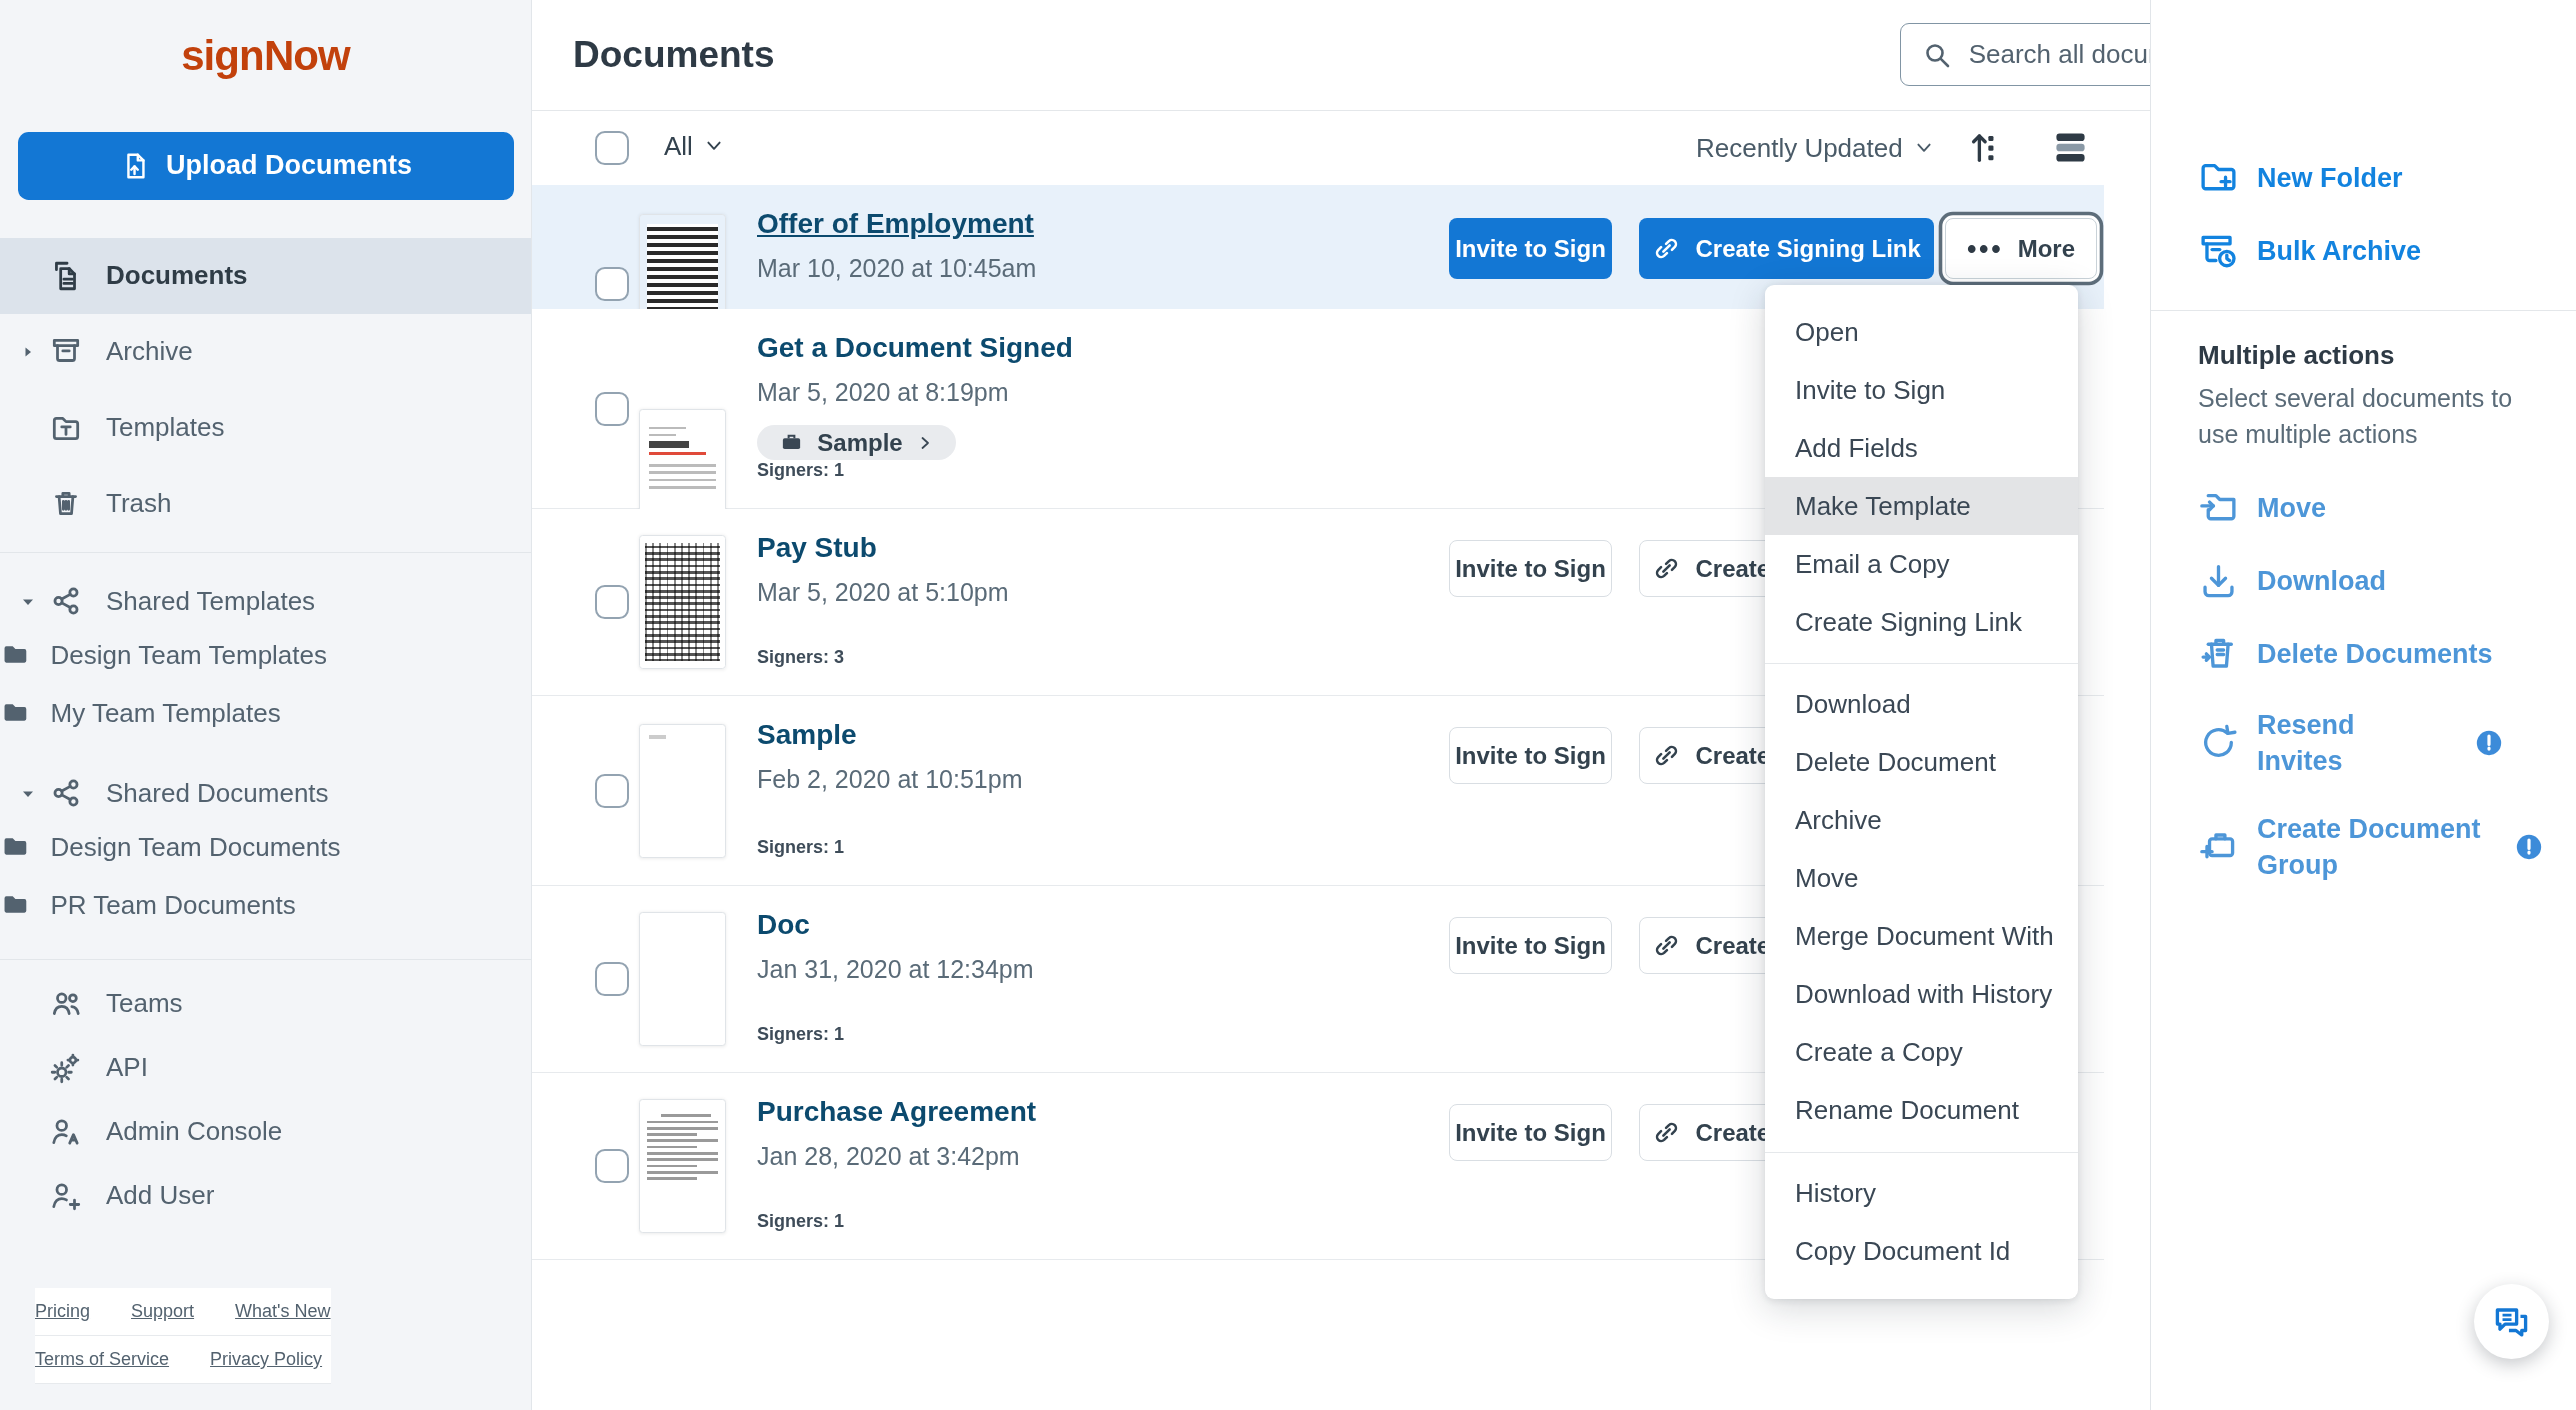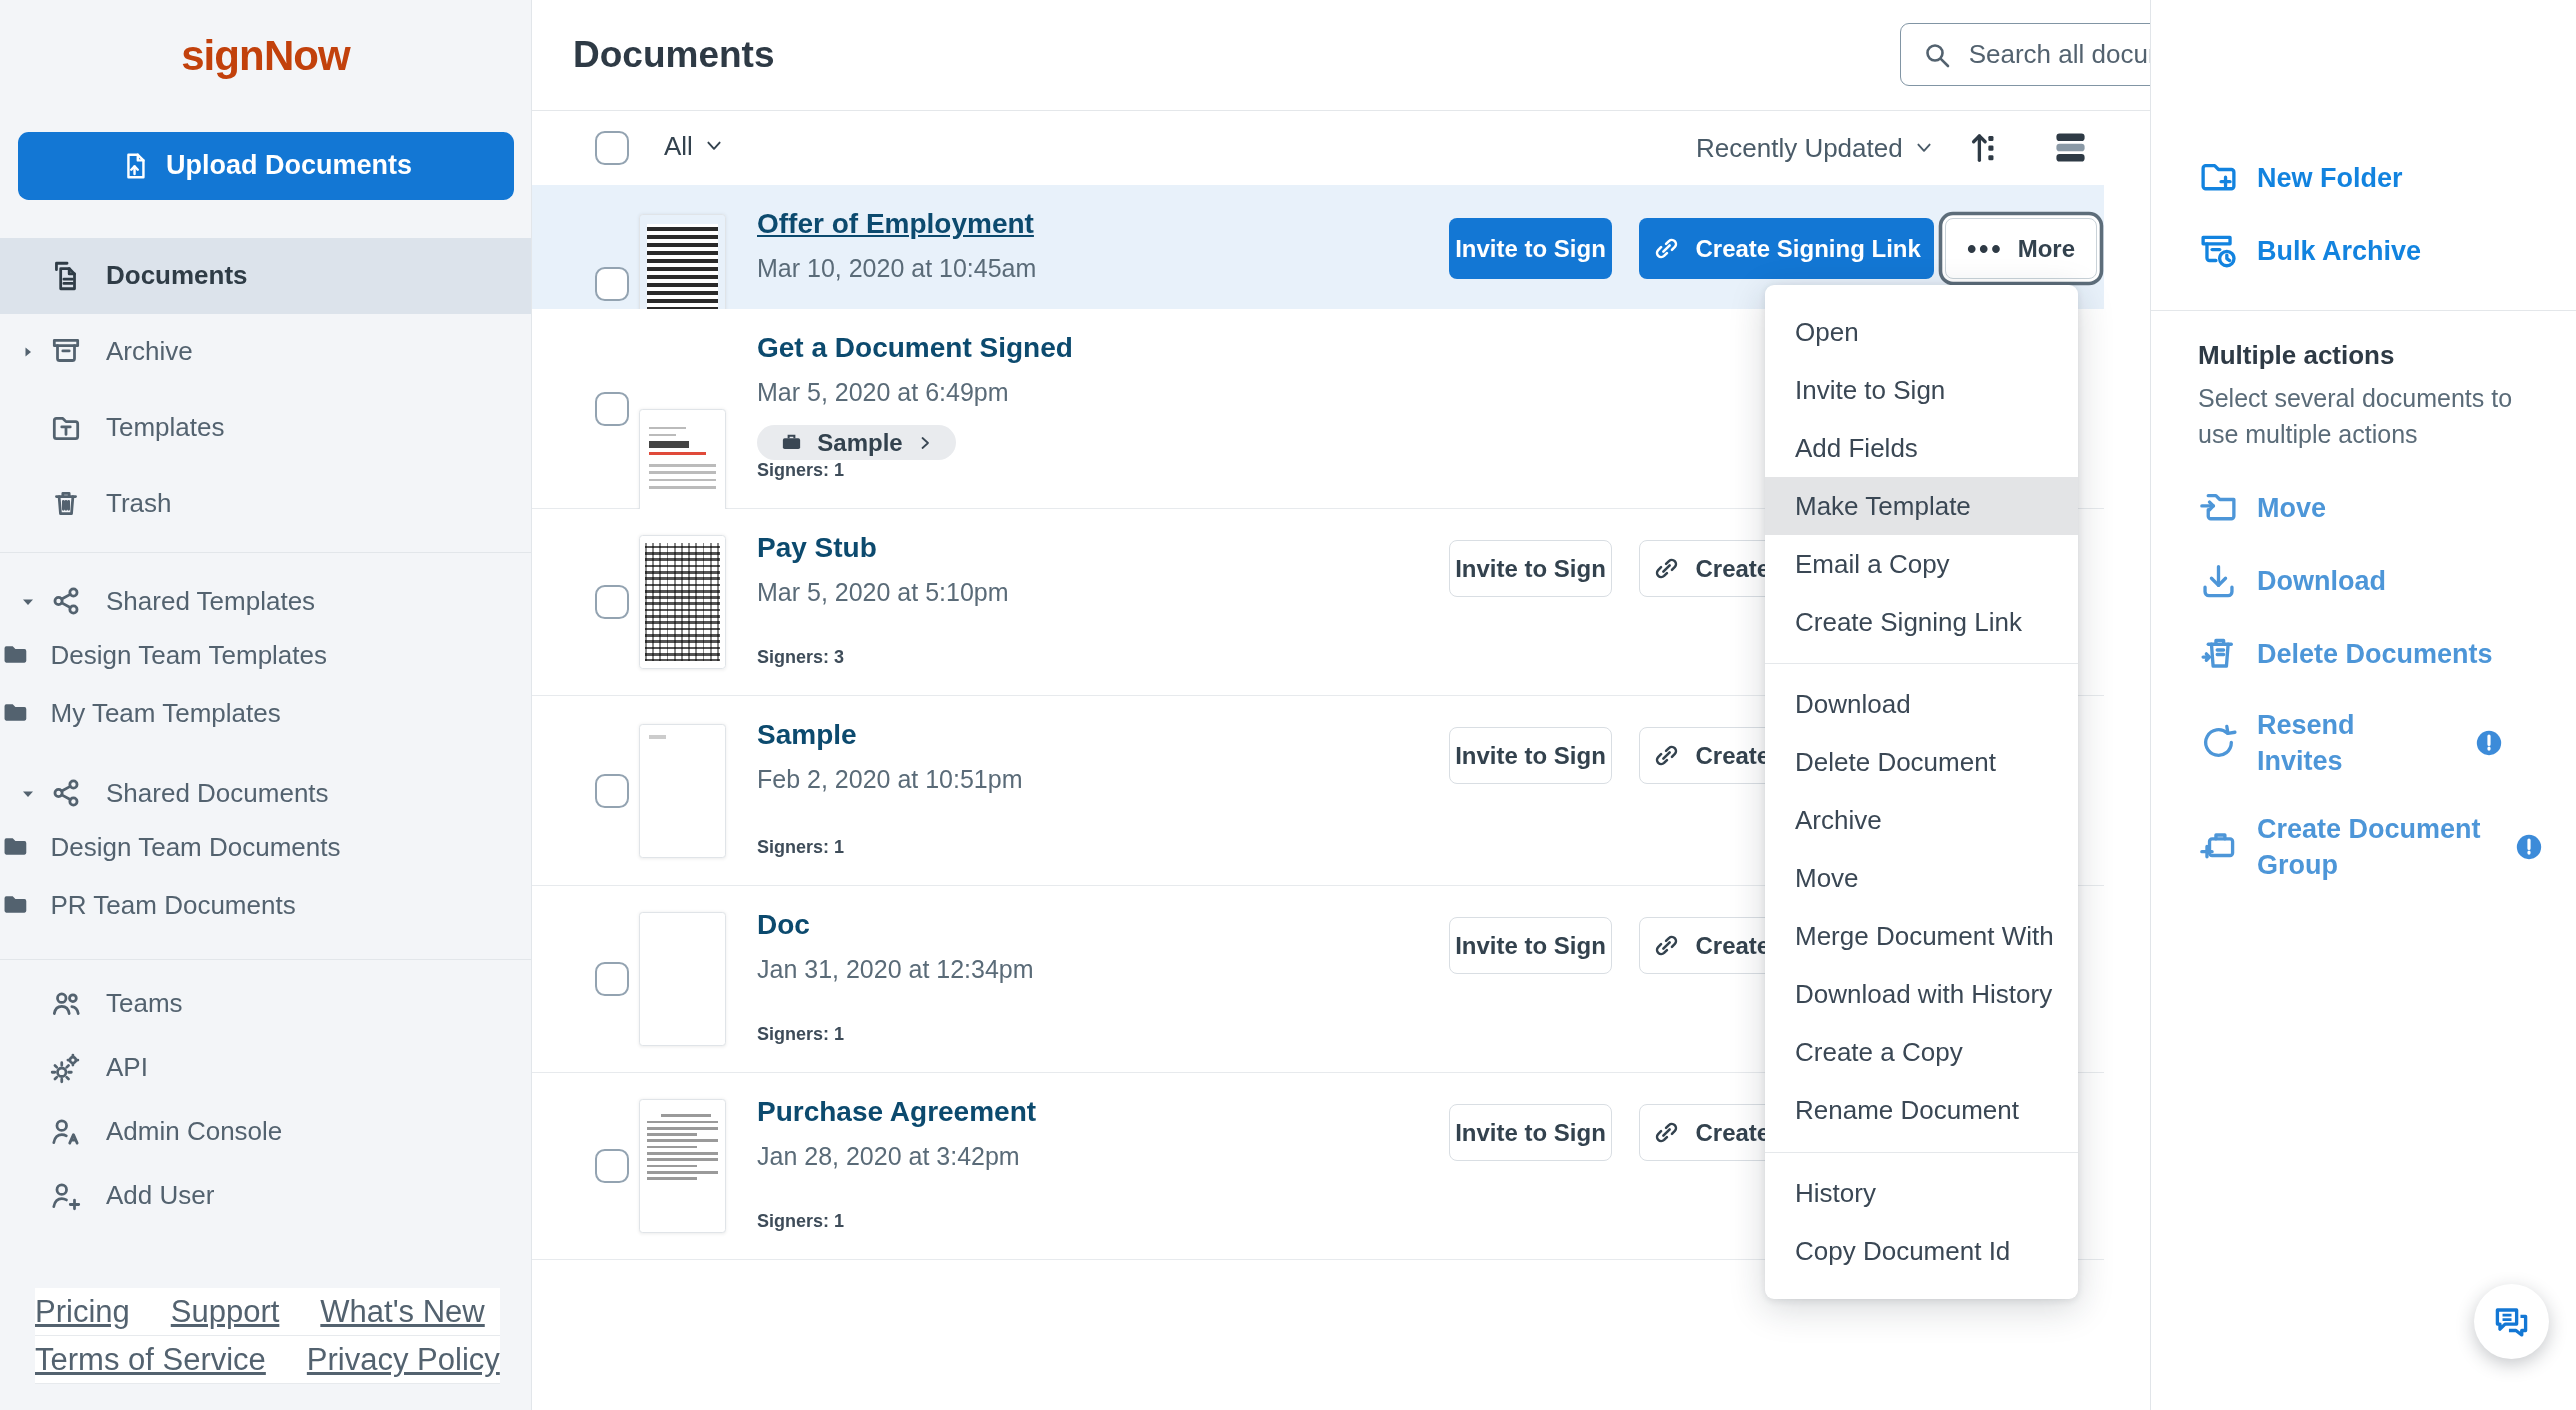--- a/index.html
+++ b/index.html
@@ -19,21 +19,21 @@
   .nav-item { position:relative; height:76px; display:flex; align-items:center; gap:23px;
     padding-left:49px; font-size:26px; color:#53626f; cursor:pointer; }
   .nav-item.active { background:#dce3eb; color:#2f3c46; font-weight:700; }
   .nav-item .caret { position:absolute; left:19.7px; }
   .sub-item { height:58px; display:flex; align-items:flex-start; gap:21.5px; 
     font-size:26px; color:#53626f; cursor:pointer; }
   .side-divider { height:0.9px; background:#e2e6ea; margin:10.7px 0 10.7px 0; }
   .icon { flex:0 0 auto; display:inline-flex; }
   .acct { margin-top:12.5px; }
   .acct .nav-item { height:64px; }
-  .side-footer { position:absolute; left:35px; bottom:27px; font-size:31px; color:#53626f; }
+  .side-footer { position:absolute; left:35px; bottom:27px; font-size:18px; color:#53626f; }
   .side-footer .row { display:flex; gap:41px; line-height:47px; }
   .side-footer a { color:#53626f; text-decoration:underline; cursor:pointer; }
 
   
   .main { position:absolute; left:532px; top:0; width:1618px; height:1411px; background:#fff; }
   .header { position:relative; height:111px; border-bottom:0.9px solid #e4e7ea; }
   .page-title { position:absolute; left:41px; top:34px; font-size:37px; font-weight:700; color:#2e3a45; }
   .search-box { position:absolute; left:1368px; top:23px; width:436px; height:63px;
     border:1.8px solid #8195a4; border-radius:9px; display:flex; align-items:center;
     padding:0 18px 0 19.7px; background:#fff; }
@@ -433,21 +433,21 @@
             <div class="l" style="width:40%"></div>
           <div class="h"></div>
             <div class="r"></div>
           <div class="l"></div>
             <div class="l s"></div>
             <div class="l"></div>
             <div class="l s"></div>
         </div>
         <div class="rowtext">
           <span class="rowtitle">Get a Document Signed</span>
-          <span class="rowdate">Mar 5, 2020 at 6:49pm</span>
+          <span class="rowdate">Mar 5, 2020 at 8:19pm</span>
           <span class="tag">
             <span class="icon">
               <svg width="23" height="23" viewBox="0 0 32 32">
                   <rect x="4" y="10" width="24" height="15" rx="2.5" fill="#3a4754"></rect>
                   <path d="M12 10V6.5h8V10" fill="none" stroke="#3a4754" stroke-width="2.8"></path>
                 </svg>
             </span>
             <span>Sample</span>
             <svg width="16" height="16" viewBox="0 0 32 32">
                 <path d="M11 6l11 10-11 10" fill="none" stroke="#3a4754" stroke-width="3.6" stroke-linecap="round" stroke-linejoin="round"></path>

